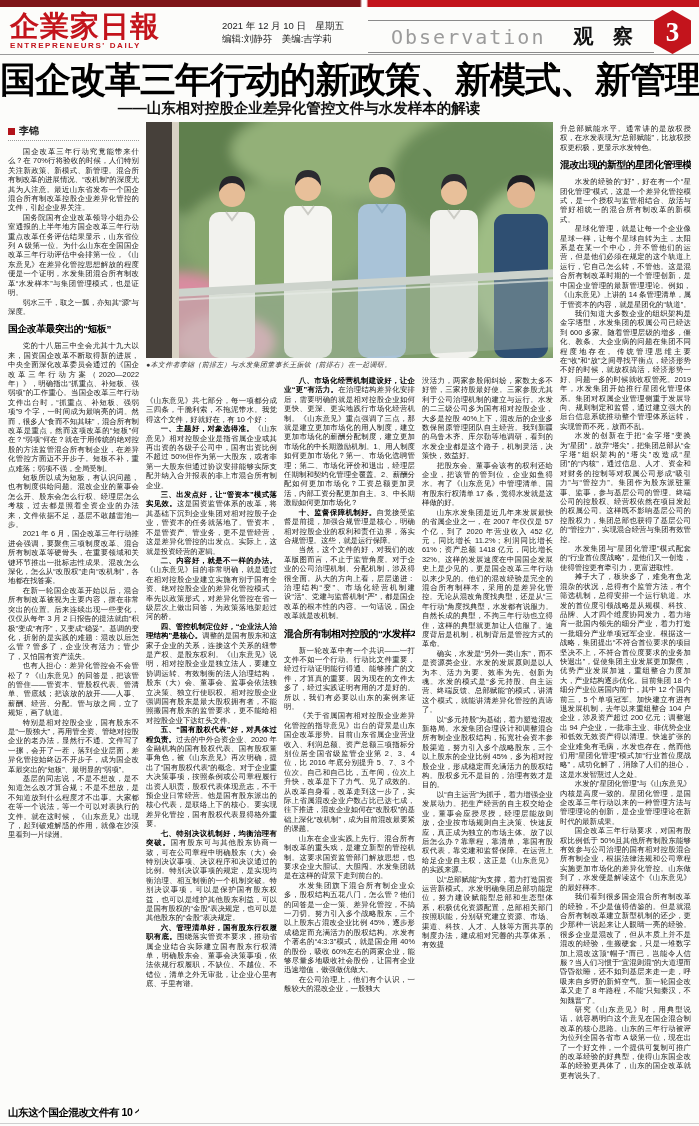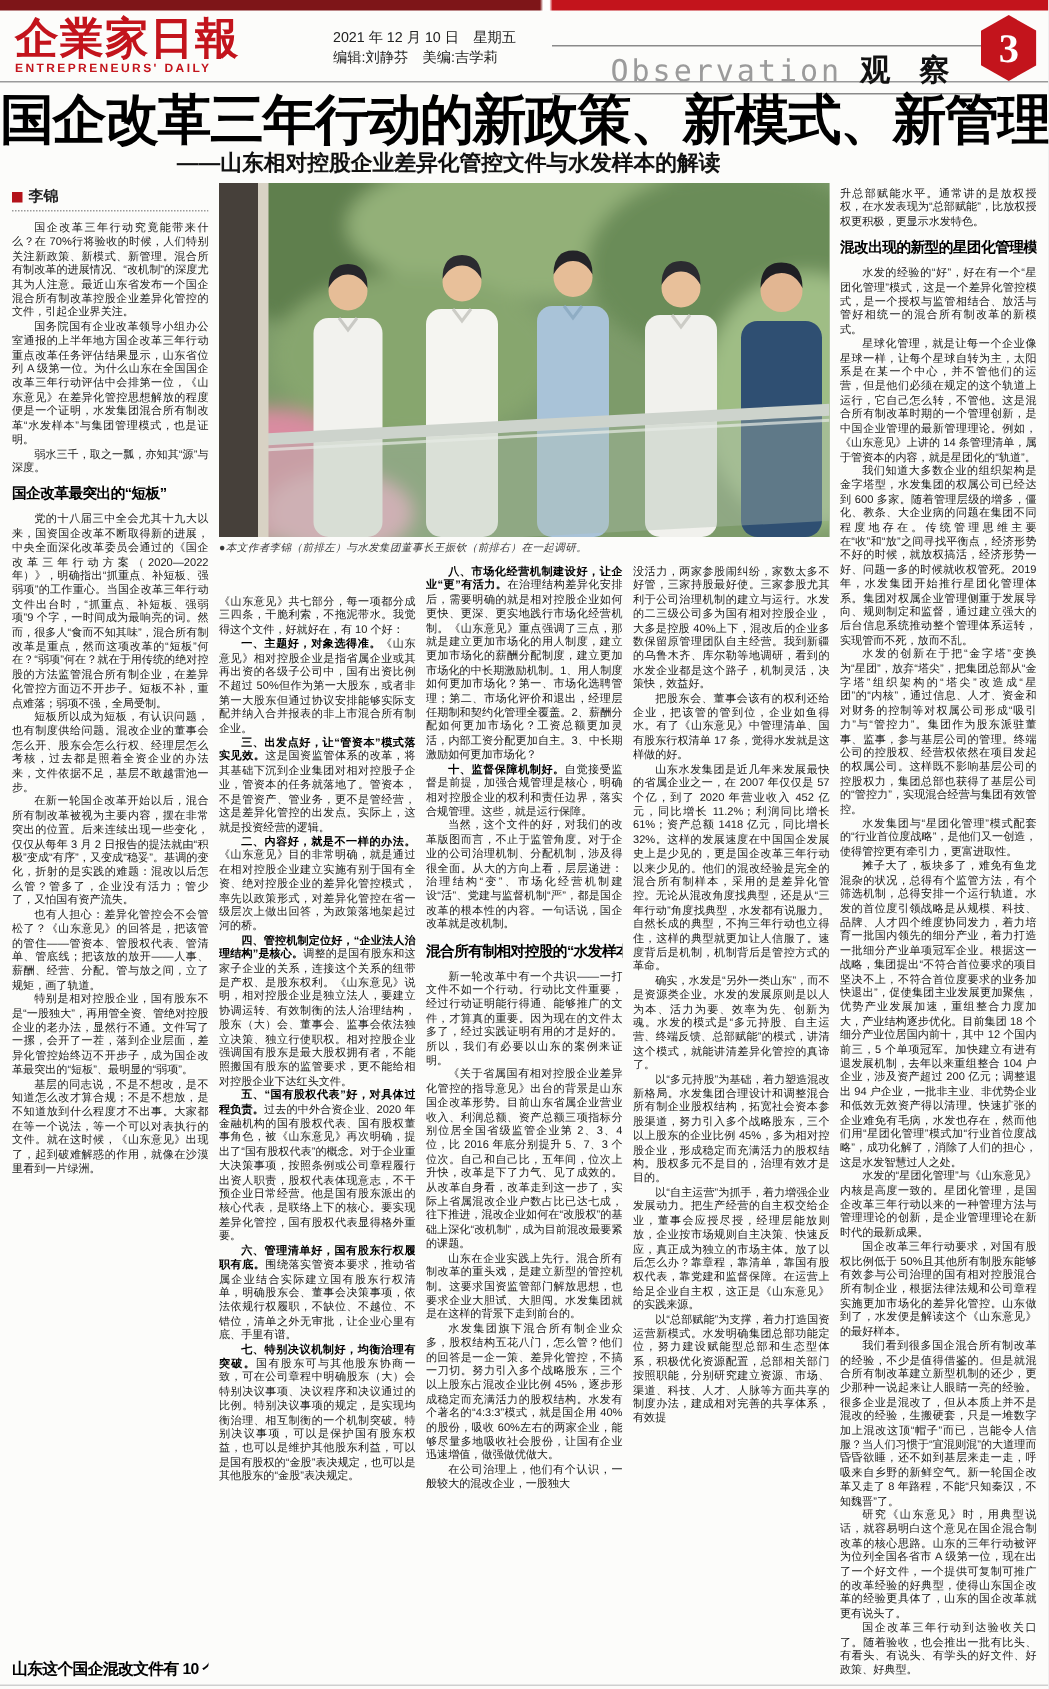--- a/index.html
+++ b/index.html
@@ -8,23 +8,23 @@
   
   .topbar{position:absolute;left:0;top:0;width:699px;height:7px;
           background:linear-gradient(90deg,#7e1518 0%,#7e1518 51.5%,#ffffff 51.8%,#ffffff 52.4%,#c3141c 52.7%,#c3141c 100%);}
   
   .masthead{position:absolute;left:0;top:7px;width:699px;height:47px;border-bottom:1.5px solid #9a9a9a;}
   .logo-block{position:absolute;left:10px;top:4px;width:200px;}
   .logo-cn{font-family:"Liberation Serif","DejaVu Serif",serif;font-weight:900;font-size:29px;line-height:30px;
            color:#c3141c;letter-spacing:1px;white-space:nowrap;}
   .logo-en{font-size:8px;letter-spacing:1.6px;color:#c3141c;font-weight:bold;margin-top:0px;}
   .date-block{position:absolute;left:222px;top:12px;font-size:9.5px;line-height:13px;color:#222;}
-  .obs-wrap{position:absolute;left:368px;top:23px;width:286px;height:33px;
+  .obs-wrap{position:absolute;left:368px;top:13px;width:286px;height:33px;
             border-top:1.5px solid #8a8a8a;border-bottom:1.5px solid #8a8a8a;
-            display:flex;align-items:center;justify-content:flex-end;gap:12px;padding-right:14px;box-sizing:border-box;}
+            display:flex;align-items:center;justify-content:flex-end;gap:28px;padding-right:14px;box-sizing:border-box;}
   .obs-en{font-family:"DejaVu Sans Mono","Liberation Mono",monospace;font-size:20px;color:#9b9b9b;letter-spacing:2px;}
   .obs-cn{font-size:20px;font-weight:bold;color:#111;letter-spacing:7px;}
   .badge{position:absolute;right:8px;top:3px;width:37px;height:44px;background:#c3141c;
          clip-path:polygon(50% 0,100% 24%,100% 76%,50% 100%,0 76%,0 24%);
          display:flex;align-items:center;justify-content:center;}
   .badge span{color:#fff;font-size:27px;font-weight:900;font-family:"Liberation Serif",serif;}
   
   .headline{position:absolute;left:0;top:56px;width:605px;text-align:center;
             font-family:"Liberation Serif","DejaVu Serif",serif;font-weight:900;font-size:36px;
             letter-spacing:-1px;color:#000;white-space:nowrap;}
@@ -87,20 +87,21 @@
         <span class="byline-square"></span>
         <span class="byline-name">李锦</span>
       </div>
       <div class="byline-rule"></div>
     <p>国企改革三年行动究竟能带来什么？在 70%行将验收的时候，人们特别关注新政策、新模式、新管理。混合所有制改革的进展情况、“改机制”的深度尤其为人注意。最近山东省发布一个国企混合所有制改革控股企业差异化管控的文件，引起企业界关注。</p>
         <p>国务院国有企业改革领导小组办公室通报的上半年地方国企改革三年行动重点改革任务评估结果显示，山东省位列 A 级第一位。为什么山东在全国国企改革三年行动评估中会排第一位，《山东意见》在差异化管控思想解放的程度便是一个证明，水发集团混合所有制改革“水发样本”与集团管理模式，也是证明。</p>
         <p>弱水三千，取之一瓢，亦知其“源”与深度。</p>
         <div class="subhead">国企改革最突出的“短板”</div>
         <p>党的十八届三中全会尤其十九大以来，国资国企改革不断取得新的进展，中央全面深化改革委员会通过的《国企改革三年行动方案（2020—2022 年）》，明确指出“抓重点、补短板、强弱项”的工作重心。当国企改革三年行动文件出台时，“抓重点、补短板、强弱项”9 个字，一时间成为最响亮的词。然而，很多人“食而不知其味”，混合所有制改革是重点，然而这项改革的“短板”何在？“弱项”何在？就在于用传统的绝对控股的方法监管混合所有制企业，在差异化管控方面迈不开步子。短板不补，重点难落；弱项不强，全局受制。</p>
         <p>短板所以成为短板，有认识问题，也有制度供给问题。混改企业的董事会怎么开、股东会怎么行权、经理层怎么考核，过去都是照着全资企业的办法来，文件依据不足，基层不敢越雷池一步。</p>
+        <p>2021 年 6 月，国企改革三年行动推进会强调，要聚焦三项制度改革、混合所有制改革等硬骨头，在重要领域和关键环节推出一批标志性成果。混改怎么深化，怎么从“改股权”走向“改机制”，各地都在找答案。</p>
         <p>在新一轮国企改革开始以后，混合所有制改革被视为主要内容，摆在非常突出的位置。后来连续出现一些变化，仅仅从每年 3 月 2 日报告的提法就由“积极”变成“有序”，又变成“稳妥”。基调的变化，折射的是实践的难题：混改以后怎么管？管多了，企业没有活力；管少了，又怕国有资产流失。</p>
         <p>也有人担心：差异化管控会不会管松了？《山东意见》的回答是，把该管的管住——管资本、管股权代表、管清单、管底线；把该放的放开——人事、薪酬、经营、分配。管与放之间，立了规矩，画了轨道。</p>
         <p>特别是相对控股企业，国有股东不是“一股独大”，再用管全资、管绝对控股企业的老办法，显然行不通。文件写了一摞，会开了一茬，落到企业层面，差异化管控始终迈不开步子，成为国企改革最突出的“短板”、最明显的“弱项”。</p>
         <p>基层的同志说，不是不想改，是不知道怎么改才算合规；不是不想放，是不知道放到什么程度才不出事。大家都在等一个说法，等一个可以对表执行的文件。就在这时候，《山东意见》出现了，起到破难解惑的作用，就像在沙漠里看到一片绿洲。</p>
       </div>
     <div class="foot-subhead">山东这个国企混改文件有 10 个好</div>
   </div>
 
   <div class="photo">
     <svg width="407" height="236" viewBox="0 0 407 236" xmlns="http://www.w3.org/2000/svg">
@@ -164,22 +165,22 @@
   </div>
   <div class="caption">●本文作者李锦（前排左）与水发集团董事长王振钦（前排右）在一起调研。</div>
 
   <div class="col c2">
       <p class="noindent">《山东意见》共七部分，每一项都分成三四条，干脆利索，不拖泥带水。我觉得这个文件，好就好在，有 10 个好：</p>
       <p><b>一、主题好，对象选得准。</b>《山东意见》相对控股企业是指省属企业或其再出资的各级子公司中，国有出资比例不超过 50%但作为第一大股东，或者非第一大股东但通过协议安排能够实际支配并纳入合并报表的非上市混合所有制企业。</p>
       <p><b>三、出发点好，让“管资本”模式落实见效。</b>这是国资监管体系的改革，将其基础下沉到企业集团对相对控股子企业，管资本的任务就落地了。管资本，不是管资产、管业务，更不是管经营，这是差异化管控的出发点。实际上，这就是投资经营的逻辑。</p>
       <p><b>二、内容好，就是不一样的办法。</b>《山东意见》目的非常明确，就是通过在相对控股企业建立实施有别于国有全资、绝对控股企业的差异化管控模式，率先以政策形式，对差异化管控在省一级层次上做出回答，为政策落地架起过河的桥。</p>
       <p><b>四、管控机制定位好，“企业法人治理结构”是核心。</b>调整的是国有股东和这家子企业的关系，连接这个关系的纽带是产权、是股东权利。《山东意见》说明，相对控股企业是独立法人，要建立协调运转、有效制衡的法人治理结构，股东（大）会、董事会、监事会依法独立决策、独立行使职权。相对控股企业强调国有股东是最大股权拥有者，不能照搬国有股东的监管要求，更不能给相对控股企业下达红头文件。</p>
       <p><b>五、“国有股权代表”好，对具体过程负责。</b>过去的中外合资企业、2020 年金融机构的国有股权代表、国有股权董事角色，被《山东意见》再次明确，提出了“国有股权代表”的概念。对于企业重大决策事项，按照条例或公司章程履行出资人职责，股权代表体现意志，不干预企业日常经营。他是国有股东派出的核心代表，是联络上下的核心。要实现差异化管控，国有股权代表显得格外重要。</p>
+      <p><b>七、特别决议机制好，均衡治理有突破。</b>国有股东可与其他股东协商一致，可在公司章程中明确股东（大）会特别决议事项、决议程序和决议通过的比例。特别决议事项的规定，是实现均衡治理、相互制衡的一个机制突破。特别决议事项，可以是保护国有股东权益，也可以是维护其他股东利益，可以是国有股权的“金股”表决规定，也可以是其他股东的“金股”表决规定。</p>
       <p><b>六、管理清单好，国有股东行权履职有底。</b>围绕落实管资本要求，推动省属企业结合实际建立国有股东行权清单，明确股东会、董事会决策事项，依法依规行权履职，不缺位、不越位、不错位，清单之外无审批，让企业心里有底、手里有谱。</p>
-      <p><b>七、特别决议机制好，均衡治理有突破。</b>国有股东可与其他股东协商一致，可在公司章程中明确股东（大）会特别决议事项、决议程序和决议通过的比例。特别决议事项的规定，是实现均衡治理、相互制衡的一个机制突破。特别决议事项，可以是保护国有股东权益，也可以是维护其他股东利益，可以是国有股权的“金股”表决规定，也可以是其他股东的“金股”表决规定。</p>
     </div>
   <div class="col c3">
       <p><b>八、市场化经营机制建设好，让企业“更”有活力。</b>在治理结构差异化安排后，需要明确的就是相对控股企业如何更快、更深、更实地践行市场化经营机制。《山东意见》重点强调了三点，那就是建立更加市场化的用人制度，建立更加市场化的薪酬分配制度，建立更加市场化的中长期激励机制。1、用人制度如何更加市场化？第一、市场化选聘管理；第二、市场化评价和退出，经理层任期制和契约化管理全覆盖。2、薪酬分配如何更加市场化？工资总额更加灵活，内部工资分配更加自主。3、中长期激励如何更加市场化？</p>
       <p><b>十、监督保障机制好。</b>自觉接受监督是前提，加强合规管理是核心，明确相对控股企业的权利和责任边界，落实合规管理。这些，就是运行保障。</p>
       <p>当然，这个文件的好，对我们的改革版图而言，不止于监管角度。对于企业的公司治理机制、分配机制，涉及得很全面。从大的方向上看，层层递进：治理结构“变”、市场化经营机制建设“活”、党建与监督机制“严”，都是国企改革的根本性的内容。一句话说，国企改革就是改机制。</p>
       <div class="subhead">混合所有制相对控股的“水发样本”</div>
       <p>新一轮改革中有一个共识——一打文件不如一个行动。行动比文件重要，经过行动证明能行得通、能够推广的文件，才算真的重要。因为现在的文件太多了，经过实践证明有用的才是好的。所以，我们有必要以山东的案例来证明。</p>
       <p>《关于省属国有相对控股企业差异化管控的指导意见》出台的背景是山东国企改革形势。目前山东省属企业营业收入、利润总额、资产总额三项指标分别位居全国省级监管企业第 2、3、4 位，比 2016 年底分别提升 5、7、3 个位次。自己和自己比，五年间，位次上升快，改革是下了力气、见了成效的。从改革自身看，改革走到这一步了，实际上省属混改企业户数占比已达七成，往下推进，混改企业如何在“改股权”的基础上深化“改机制”，成为目前混改最要紧的课题。</p>
       <p>山东在企业实践上先行。混合所有制改革的重头戏，是建立新型的管控机制。这要求国资监管部门解放思想，也要求企业大胆试、大胆闯。水发集团就是在这样的背景下走到前台的。</p>
       <p>水发集团旗下混合所有制企业众多，股权结构五花八门，怎么管？他们的回答是一企一策、差异化管控，不搞一刀切。努力引入多个战略股东，三个以上股东占混改企业比例 45%，逐步形成稳定而充满活力的股权结构。水发有个著名的“4:3:3”模式，就是国企用 40%的股份，吸收 60%左右的两家企业，能够尽量多地吸收社会股份，让国有企业迅速增值，做强做优做大。</p>
@@ -200,17 +201,16 @@
       <p>水发的经验的“好”，好在有一个“星团化管理”模式，这是一个差异化管控模式，是一个授权与监管相结合、放活与管好相统一的混合所有制改革的新模式。</p>
       <p>星球化管理，就是让每一个企业像星球一样，让每个星球自转为主，太阳系是在某一个中心，并不管他们的运营，但是他们必须在规定的这个轨道上运行，它自己怎么转，不管他。这是混合所有制改革时期的一个管理创新，是中国企业管理的最新管理理论。例如，《山东意见》上讲的 14 条管理清单，属于管资本的内容，就是星团化的“轨道”。</p>
       <p>我们知道大多数企业的组织架构是金字塔型，水发集团的权属公司已经达到 600 多家。随着管理层级的增多，僵化、教条、大企业病的问题在集团不同程度地存在。传统管理思维主要在“收”和“放”之间寻找平衡点，经济形势不好的时候，就放权搞活，经济形势一好、问题一多的时候就收权管死。2019 年，水发集团开始推行星团化管理体系。集团对权属企业管理侧重于发展导向、规则制定和监督，通过建立强大的后台信息系统推动整个管理体系运转，实现管而不死，放而不乱。</p>
       <p>水发的创新在于把“金字塔”变换为“星团”，放弃“塔尖”，把集团总部从“金字塔”组织架构的“塔尖”改造成“星团”的“内核”，通过信息、人才、资金和对财务的控制等对权属公司形成“吸引力”与“管控力”。集团作为股东派驻董事、监事，参与基层公司的管理。终端公司的控股权、经营权依然在项目发起的权属公司。这样既不影响基层公司的控股权力，集团总部也获得了基层公司的“管控力”，实现混合经营与集团有效管控。</p>
       <p>水发集团与“星团化管理”模式配套的“行业首位度战略”，是他们又一创造，使得管控更有牵引力，更富进取性。</p>
       <p>摊子大了，板块多了，难免有鱼龙混杂的状况，总得有个监管方法，有个筛选机制，总得安排一个运行轨道。水发的首位度引领战略是从规模、科技、品牌、人才四个维度协同发力，着力培育一批国内领先的细分产业，着力打造一批细分产业单项冠军企业。根据这一战略，集团提出“不符合首位要求的项目坚决不上，不符合首位度要求的业务加快退出”，促使集团主业发展更加聚焦，优势产业发展加速，重组整合力度加大，产业结构逐步优化。目前集团 18 个细分产业位居国内前十，其中 12 个国内前三，5 个单项冠军。加快建立有进有退发展机制，去年以来重组整合 104 户企业，涉及资产超过 200 亿元；调整退出 94 户企业，一批非主业、非优势企业和低效无效资产得以清理。快速扩张的企业难免有毛病，水发也存在，然而他们用“星团化管理”模式加“行业首位度战略”，成功化解了，消除了人们的担心，这是水发智慧过人之处。</p>
       <p>水发的“星团化管理”与《山东意见》内核是高度一致的。星团化管理，是国企改革三年行动以来的一种管理方法与管理理论的创新，是企业管理理论在新时代的最新成果。</p>
       <p>国企改革三年行动要求，对国有股权比例低于 50%且其他所有制股东能够有效参与公司治理的国有相对控股混合所有制企业，根据法律法规和公司章程实施更加市场化的差异化管控。山东做到了，水发便是解读这个《山东意见》的最好样本。</p>
       <p>我们看到很多国企混合所有制改革的经验，不少是值得借鉴的。但是就混合所有制改革建立新型机制的还少，更少那种一说起来让人眼睛一亮的经验。很多企业是混改了，但从本质上并不是混改的经验，生搬硬套，只是一堆数字加上混改这顶“帽子”而已，岂能令人信服？当人们习惯于“宜混则混”的大道理而昏昏欲睡，还不如到基层来走一走，呼吸来自乡野的新鲜空气。新一轮国企改革又走了 8 年路程，不能“只知秦汉，不知魏晋”了。</p>
       <p>研究《山东意见》时，用典型说话，就容易明白这个意见在国企混合制改革的核心思路。山东的三年行动被评为位列全国各省市 A 级第一位，现在出了一个好文件，一个提供可复制可推广的改革经验的好典型，使得山东国企改革的经验更具体了，山东的国企改革就更有说头了。</p>
-      <p>国企改革三年行动到达验收关口了。随着验收，也会推出一批有比头、有看头、有说头、有学头的好文件、好政策、好典型。</p>
     </div>
 
   <div class="bottom-rule"></div>
 </div>
 
 </body></html>

